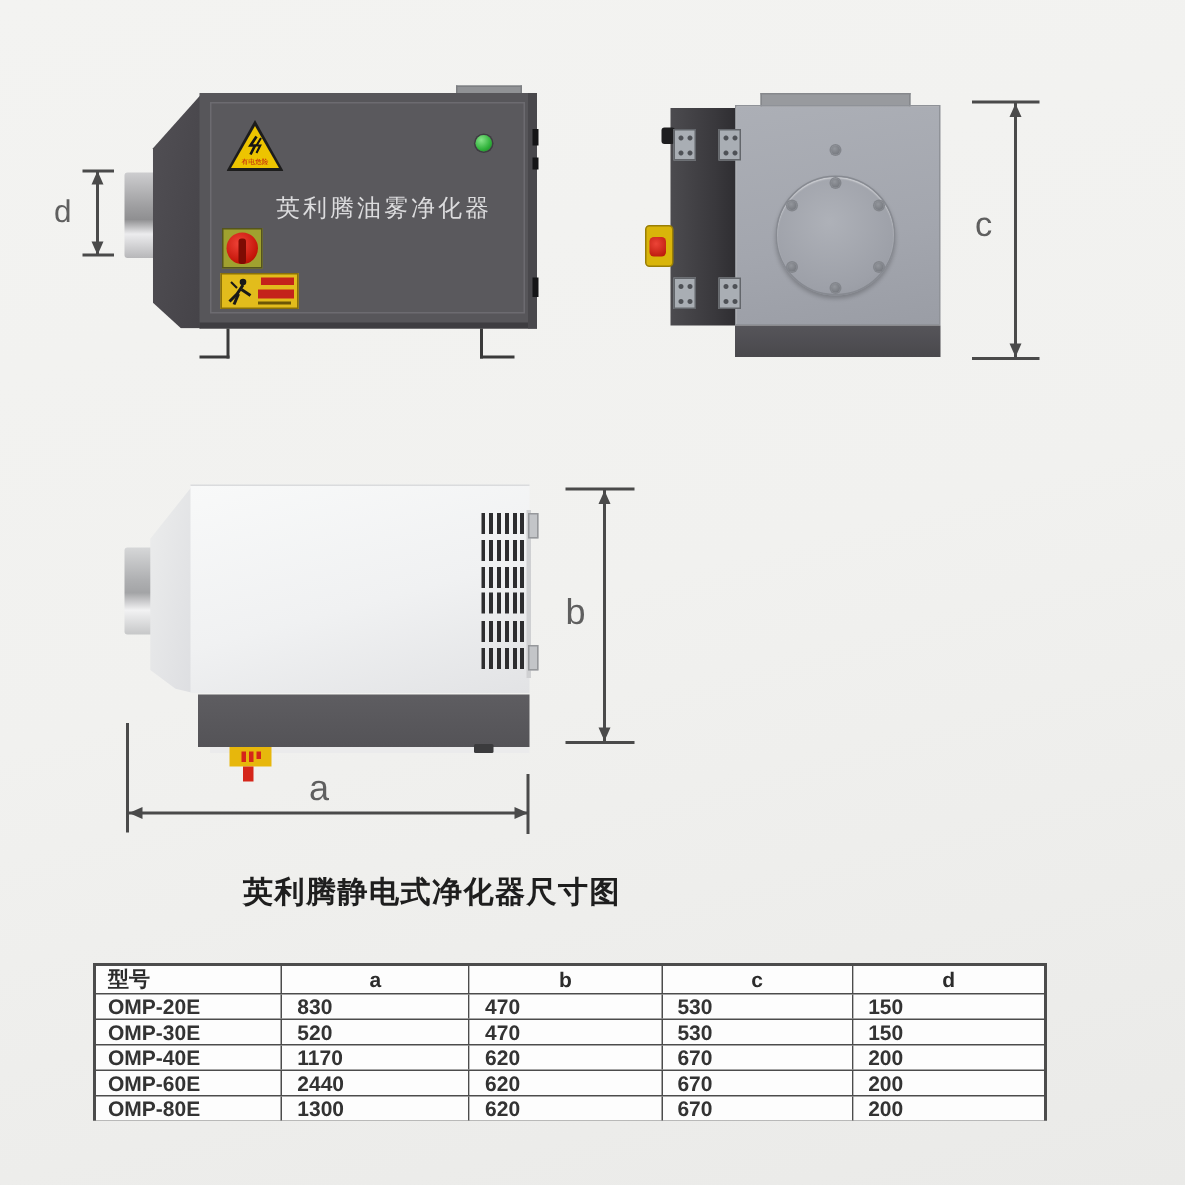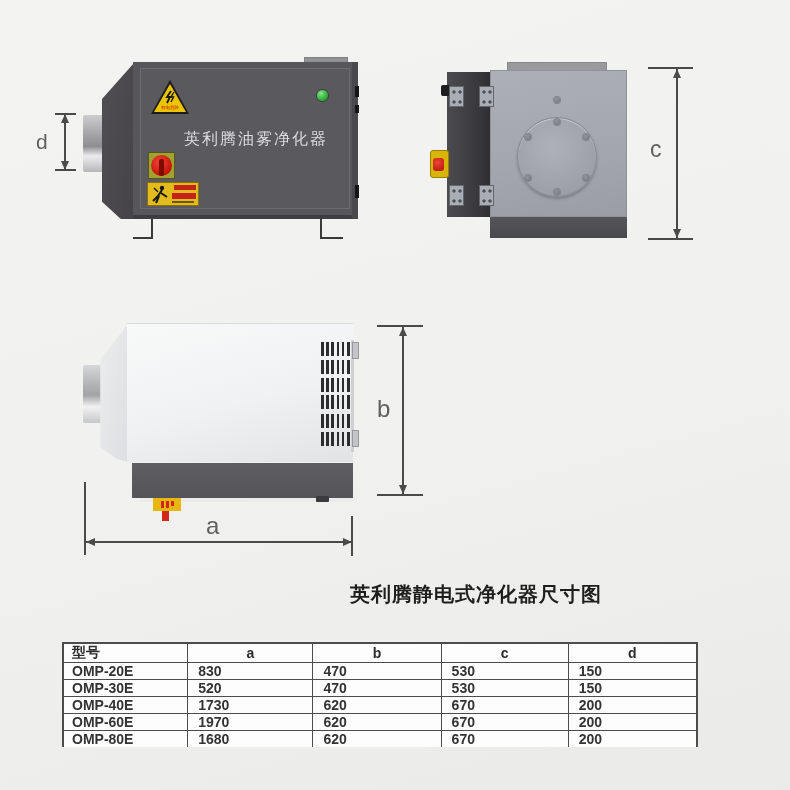--- a/index.html
+++ b/index.html
@@ -82,21 +82,21 @@
     background:repeating-linear-gradient(90deg,#2d2d2f 0px,#2d2d2f 2.6px,transparent 2.6px,transparent 5.2px);}
   .v3-edge{left:351px;top:340px;width:3px;height:112px;background:#cfd0d2;}
   .v3-tab{position:absolute;left:352px;width:7px;height:17px;background:#c3c5c8;border:1px solid #96989b;box-sizing:border-box;}
   .v3-base{left:132px;top:463px;width:221px;height:35px;background:linear-gradient(180deg,#5e5d61 0%,#545357 100%);}
   .v3-strip{left:140px;top:498px;width:213px;height:4px;background:#ebebec;}
   .v3-foot{left:316px;top:496px;width:13px;height:6px;background:#3b3b3d;border-radius:1px;}
   .v3-yellow{left:153px;top:498px;width:28px;height:13px;background:#e7b70c;}
   .v3-red{position:absolute;width:3px;height:7px;top:3px;background:#d5261a;}
   .v3-stub{left:162px;top:511px;width:7px;height:10px;background:#d5261a;}
   
-  .fig-title{left:162px;top:581px;width:440px;text-align:right;font-size:20px;font-weight:700;
+  .fig-title{left:162px;top:581px;width:440px;text-align:left;font-size:20px;font-weight:700;
     color:#1e1e1e;letter-spacing:1px;white-space:nowrap;}
   .size-table{left:62px;top:642px;width:636px;height:105px;border:2px solid var(--table-border,#4c4c4c);
     box-sizing:border-box;display:grid;grid-template-rows:repeat(6,1fr);background:#4c4c4c;}
   .trow{display:grid;grid-template-columns:125fr 126fr 129fr 128fr 128fr;border-bottom:1px solid var(--table-border,#4c4c4c);}
   .trow:last-child{border-bottom:none;}
   .tcell{background:#fdfdfd;border-right:1px solid var(--table-border,#4c4c4c);display:flex;align-items:center;
     font-size:14px;font-weight:600;color:#333;padding-left:10px;box-sizing:border-box;overflow:hidden;}
   .tcell:last-child{border-right:none;}
   .trow.thead .tcell{font-weight:700;color:#2c2c2c;}
   .trow.thead .tcell:not(:first-child){justify-content:center;padding-left:0;}
@@ -257,34 +257,34 @@
       </div>
       <div class="trow tdata">
         <div class="tcell">OMP-30E</div>
         <div class="tcell">520</div>
         <div class="tcell">470</div>
         <div class="tcell">530</div>
         <div class="tcell">150</div>
       </div>
       <div class="trow tdata">
         <div class="tcell">OMP-40E</div>
-        <div class="tcell">1730</div>
+        <div class="tcell">1170</div>
         <div class="tcell">620</div>
         <div class="tcell">670</div>
         <div class="tcell">200</div>
       </div>
       <div class="trow tdata">
         <div class="tcell">OMP-60E</div>
-        <div class="tcell">1970</div>
+        <div class="tcell">2440</div>
         <div class="tcell">620</div>
         <div class="tcell">670</div>
         <div class="tcell">200</div>
       </div>
       <div class="trow tdata">
         <div class="tcell">OMP-80E</div>
-        <div class="tcell">1680</div>
+        <div class="tcell">1300</div>
         <div class="tcell">620</div>
         <div class="tcell">670</div>
         <div class="tcell">200</div>
       </div>
     </div>
 
 </div>
 
 </body></html>

